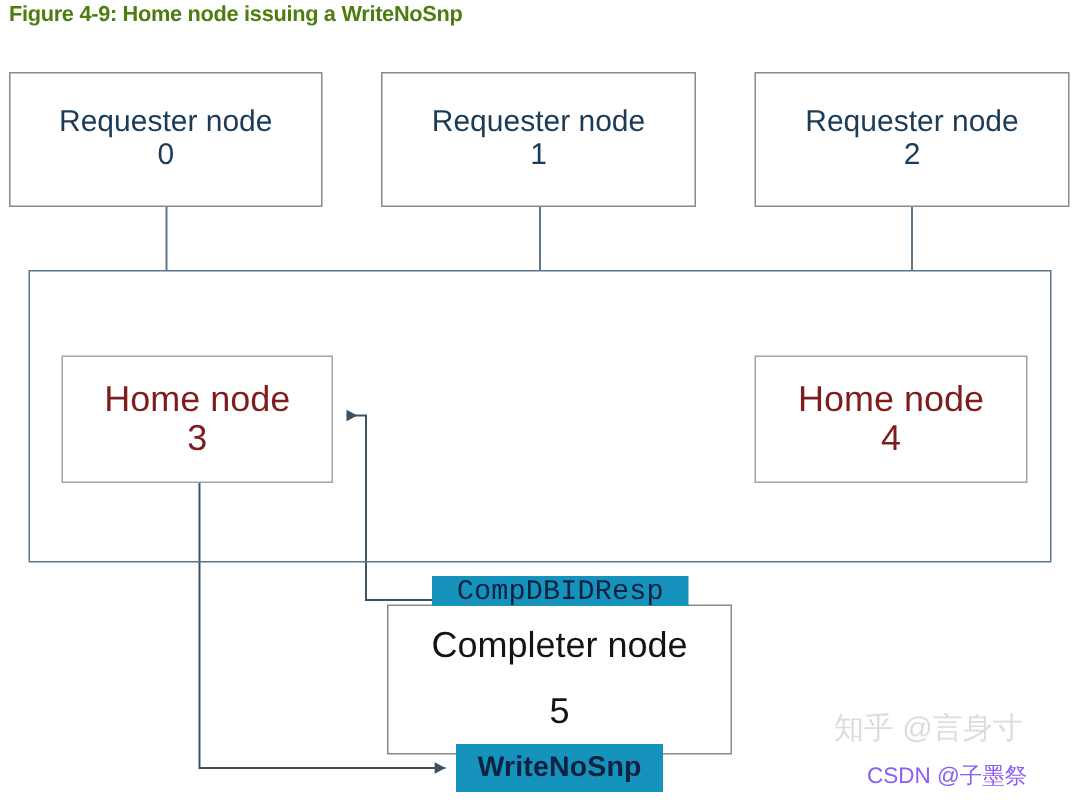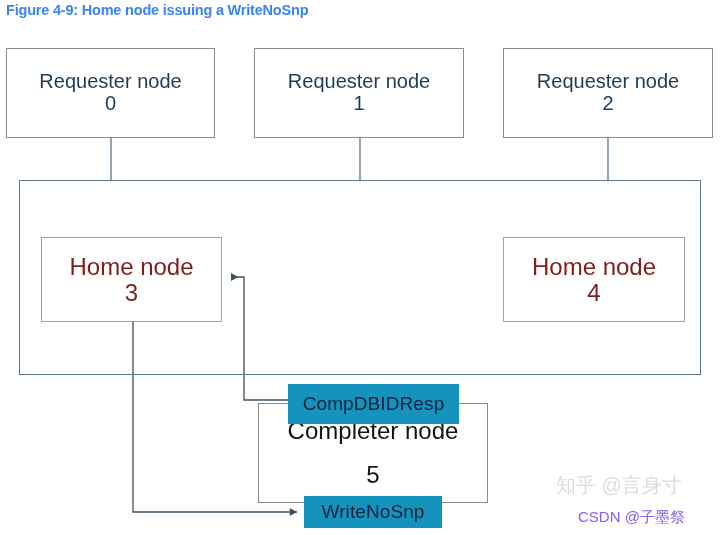--- a/index.html
+++ b/index.html
@@ -18,21 +18,21 @@
     width: 720px;
     height: 535px;
     background: #ffffff;
   }
   #figure-title {
     position: absolute;
     left: 6px;
     top: 2px;
     font-size: 14.5px;
     font-weight: bold;
-    color: #3b82f6;
+    color: #4d7c0f;
     letter-spacing: -0.2px;
     white-space: nowrap;
   }
   svg#wires {
     position: absolute;
     left: 0;
     top: 0;
     width: 720px;
     height: 535px;
     pointer-events: none;
@@ -163,20 +163,20 @@
   <div class="node-box home-box" style="left:503px; top:237px; width:182px; height:85px;">
     <span class="node-line1">Home node</span>
     <span class="node-line2">4</span>
   </div>
 
   <div class="node-box completer-box" style="left:258px; top:403px; width:230px; height:100px;">
     <span class="node-line1">Completer node</span>
     <span class="node-line2">5</span>
   </div>
 
-  <div class="msg-chip" style="left:288px; top:384px; width:171px; height:40px;">CompDBIDResp</div>
+  <div class="msg-chip" style="left:288px; top:384px; width:171px; height:20px;font-family:Liberation Mono, monospace;">CompDBIDResp</div>
 
-  <div class="msg-chip" style="left:304px; top:496px; width:138px; height:32px;">WriteNoSnp</div>
+  <div class="msg-chip" style="left:304px; top:496px; width:138px; height:32px;font-weight:bold;">WriteNoSnp</div>
 
   <div class="wm" id="wm-zhihu">知乎 @言身寸</div>
   <div class="wm" id="wm-csdn">CSDN @子墨祭</div>
 
 </div>
 
 </body></html>

